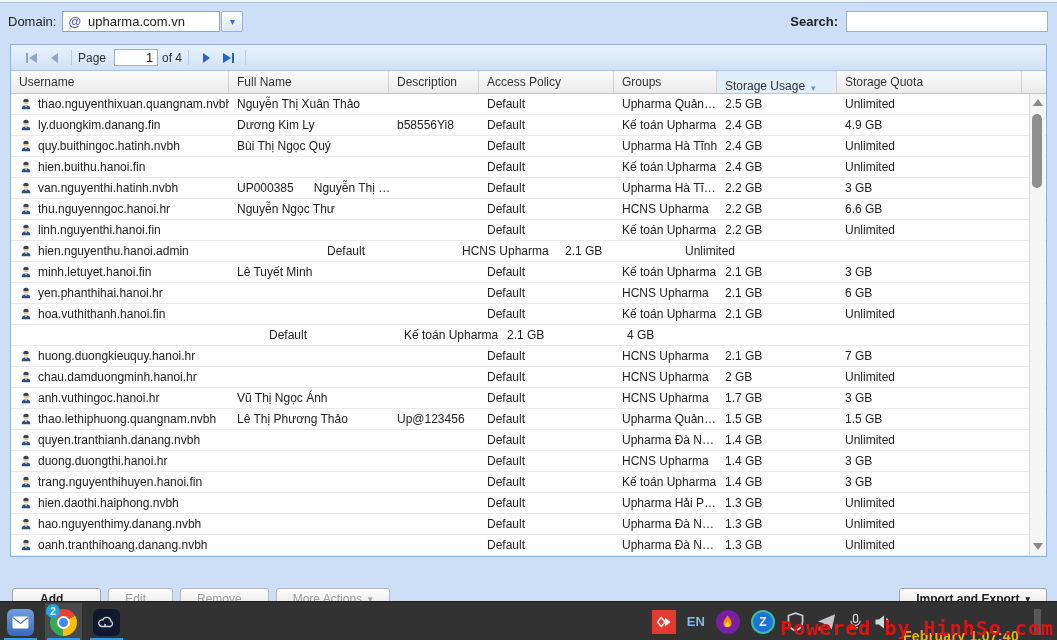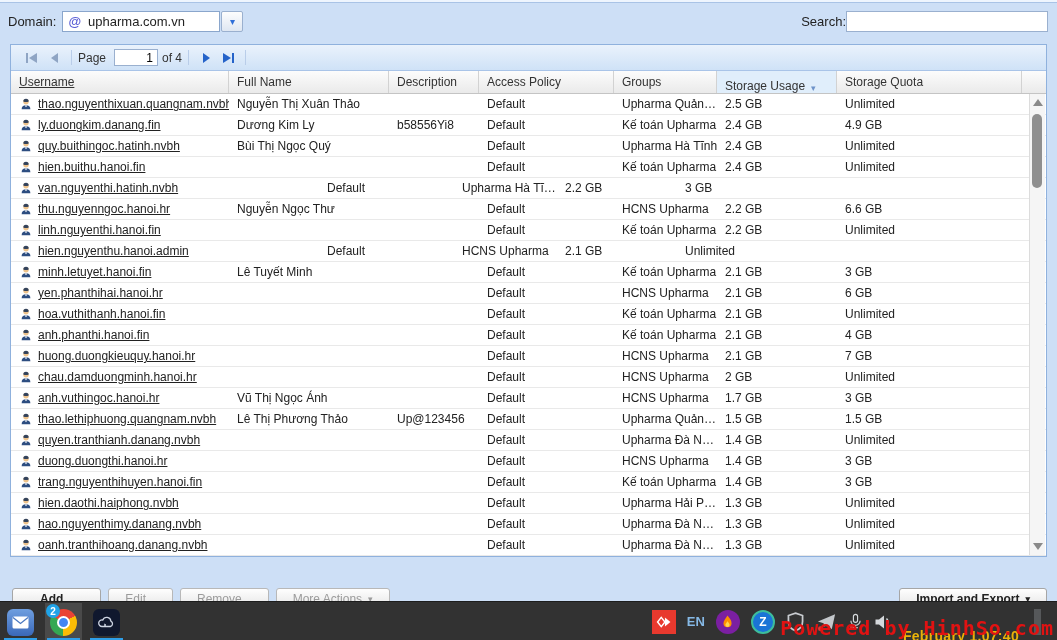--- a/index.html
+++ b/index.html
@@ -10,37 +10,37 @@
   .window { position:absolute; left:0; top:0; right:0; bottom:39px; background:#cddff6; }
   .top-strip { position:absolute; top:0; left:0; right:0; height:3px; background:#eef5fe; border-bottom:1px solid #a9c3e6; }
 
   .domain-row { position:absolute; top:11px; left:8px; display:flex; align-items:center; font-size:13px; color:#222; }
   .domain-row label { margin-right:6px; }
   .domain-field { display:flex; align-items:center; width:158px; height:21px; background:#fff; border:1px solid #8aa6cc; padding-left:5px; gap:7px; }
   .at-glyph { color:#5b5fd6; font-weight:bold; font-size:13px; }
   .dd-btn { width:22px; height:21px; margin-left:1px; background:linear-gradient(#fdfdfd,#dfe7f2); border:1px solid #9ab0cf; border-radius:2px; display:flex; align-items:center; justify-content:center; color:#2f6fd8; font-size:10px; }
 
   .search-row { position:absolute; top:11px; right:9px; display:flex; align-items:center; font-size:13px; color:#222; }
-  .search-row label { margin-right:0; }
+  .search-row label { margin-right:8px;font-weight:bold; }
   .search-row input { width:202px; height:21px; border:1px solid #9ab0cf; font-size:12px; padding:0 4px; font-family:"Liberation Sans",sans-serif; }
 
   
   .panel { position:absolute; top:44px; left:10px; width:1037px; height:513px; background:#fff; border:1px solid #8fb1dd; display:flex; flex-direction:column; }
 
   .pager { height:26px; flex:0 0 26px; background:linear-gradient(#eaf2fc,#cfe2f7); border-bottom:1px solid #a9c4e8; display:flex; align-items:center; padding-left:10px; font-size:12px; color:#333; }
   .pgbtn { width:22px; height:18px; display:flex; align-items:center; justify-content:center; }
   .pg-sep { width:1px; height:15px; background:#b9cde9; margin:0 6px; }
   .page-input { width:44px; height:17px; border:1px solid #9ab0cf; text-align:right; font-size:12px; padding-right:4px; margin:0 4px 0 8px; font-family:"Liberation Sans",sans-serif; }
 
   .thead { height:23px; flex:0 0 23px; display:flex; background:linear-gradient(#fcfcfc,#eaeaea); border-bottom:1px solid #c4c4c4; font-size:12px; color:#333; }
   .th { display:flex; align-items:center; padding-left:8px; border-right:1px solid #d2d2d2; }
   .th.sorted { background:#e0eefb;align-items:flex-end; }
   .sort-caret { color:#6e93c9; font-size:9px; margin-left:6px; }
 
-  .c0{width:218px;text-decoration:underline;} .c1{width:160px;} .c2{width:90px;} .c3{width:135px;} .c4{width:103px;} .c5{width:120px;} .c6{width:185px;}
+  .c0{width:218px;} .c1{width:160px;} .c2{width:90px;} .c3{width:135px;} .c4{width:103px;} .c5{width:120px;} .c6{width:185px;}
   .th-filler { flex:1; border-right:none; }
 
   .tbody { position:relative; flex:1; overflow:hidden; }
   .trow { height:21px; display:flex; align-items:center; border-bottom:1px solid #e9e9e9; font-size:12px; color:#222; }
   .cell { padding-left:8px; white-space:pre; overflow:hidden; height:100%; display:flex; align-items:center; }
   .cell.c0 { gap:5px; }
   .uicon { display:inline-flex; flex:0 0 auto; }
 
   .vscroll { position:absolute; top:49px; right:1px; bottom:1px; width:16px; background:#f5f5f5; border-left:1px solid #dcdcdc; }
   .sb-up, .sb-down { position:absolute; left:3px; width:0; height:0; border-left:5px solid transparent; border-right:5px solid transparent; }
@@ -216,20 +216,21 @@
             <div class="cell c5">2.4 GB</div>
             <div class="cell c6">Unlimited</div>
           </div>
           <div class="trow">
             <div class="cell c0"><span class="uicon"><svg viewBox="0 0 16 16" width="14" height="14">
                   <path d="M3 14 Q3 9.5 8 9.5 Q13 9.5 13 14 Z" fill="#2d4d80"></path>
                   <path d="M6.5 9.8 L8 11.6 L9.5 9.8 Z" fill="#fff"></path>
                   <circle cx="8" cy="5.4" r="3.1" fill="#edc28b"></circle>
                   <path d="M4.9 5 a3.1 3.1 0 0 1 6.2 0 a6.5 6.5 0 0 1 -6.2 0" fill="#33435c"></path>
                 </svg></span><span>van.nguyenthi.hatinh.nvbh</span></div>
+            <div class="cell c1">UP000385      Nguyễn Thị …</div>
             <div class="cell c2"></div>
             <div class="cell c3">Default</div>
             <div class="cell c4">Upharma Hà Tĩ…</div>
             <div class="cell c5">2.2 GB</div>
             <div class="cell c6">3 GB</div>
           </div>
           <div class="trow">
             <div class="cell c0"><span class="uicon"><svg viewBox="0 0 16 16" width="14" height="14">
                   <path d="M3 14 Q3 9.5 8 9.5 Q13 9.5 13 14 Z" fill="#2d4d80"></path>
                   <path d="M6.5 9.8 L8 11.6 L9.5 9.8 Z" fill="#fff"></path>
@@ -306,26 +307,20 @@
                   <path d="M4.9 5 a3.1 3.1 0 0 1 6.2 0 a6.5 6.5 0 0 1 -6.2 0" fill="#33435c"></path>
                 </svg></span><span>hoa.vuthithanh.hanoi.fin</span></div>
             <div class="cell c1"></div>
             <div class="cell c2"></div>
             <div class="cell c3">Default</div>
             <div class="cell c4">Kế toán Upharma</div>
             <div class="cell c5">2.1 GB</div>
             <div class="cell c6">Unlimited</div>
           </div>
           <div class="trow">
-            <div class="cell c0"><span class="uicon"><svg viewBox="0 0 16 16" width="14" height="14">
-                  <path d="M3 14 Q3 9.5 8 9.5 Q13 9.5 13 14 Z" fill="#2d4d80"></path>
-                  <path d="M6.5 9.8 L8 11.6 L9.5 9.8 Z" fill="#fff"></path>
-                  <circle cx="8" cy="5.4" r="3.1" fill="#edc28b"></circle>
-                  <path d="M4.9 5 a3.1 3.1 0 0 1 6.2 0 a6.5 6.5 0 0 1 -6.2 0" fill="#33435c"></path>
-                </svg></span><span>anh.phanthi.hanoi.fin</span></div>
             <div class="cell c1"></div>
             <div class="cell c2"></div>
             <div class="cell c3">Default</div>
             <div class="cell c4">Kế toán Upharma</div>
             <div class="cell c5">2.1 GB</div>
             <div class="cell c6">4 GB</div>
           </div>
           <div class="trow">
             <div class="cell c0"><span class="uicon"><svg viewBox="0 0 16 16" width="14" height="14">
                   <path d="M3 14 Q3 9.5 8 9.5 Q13 9.5 13 14 Z" fill="#2d4d80"></path>

